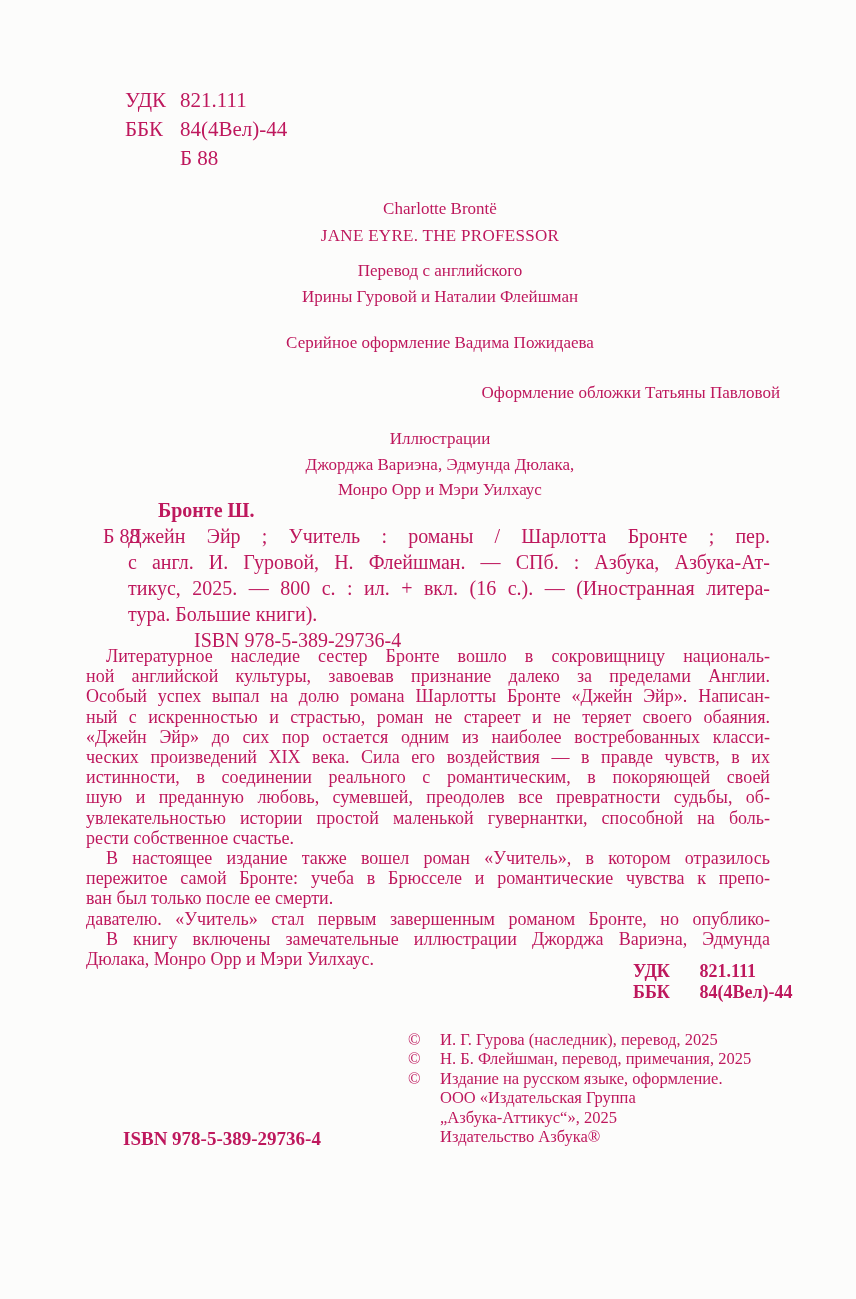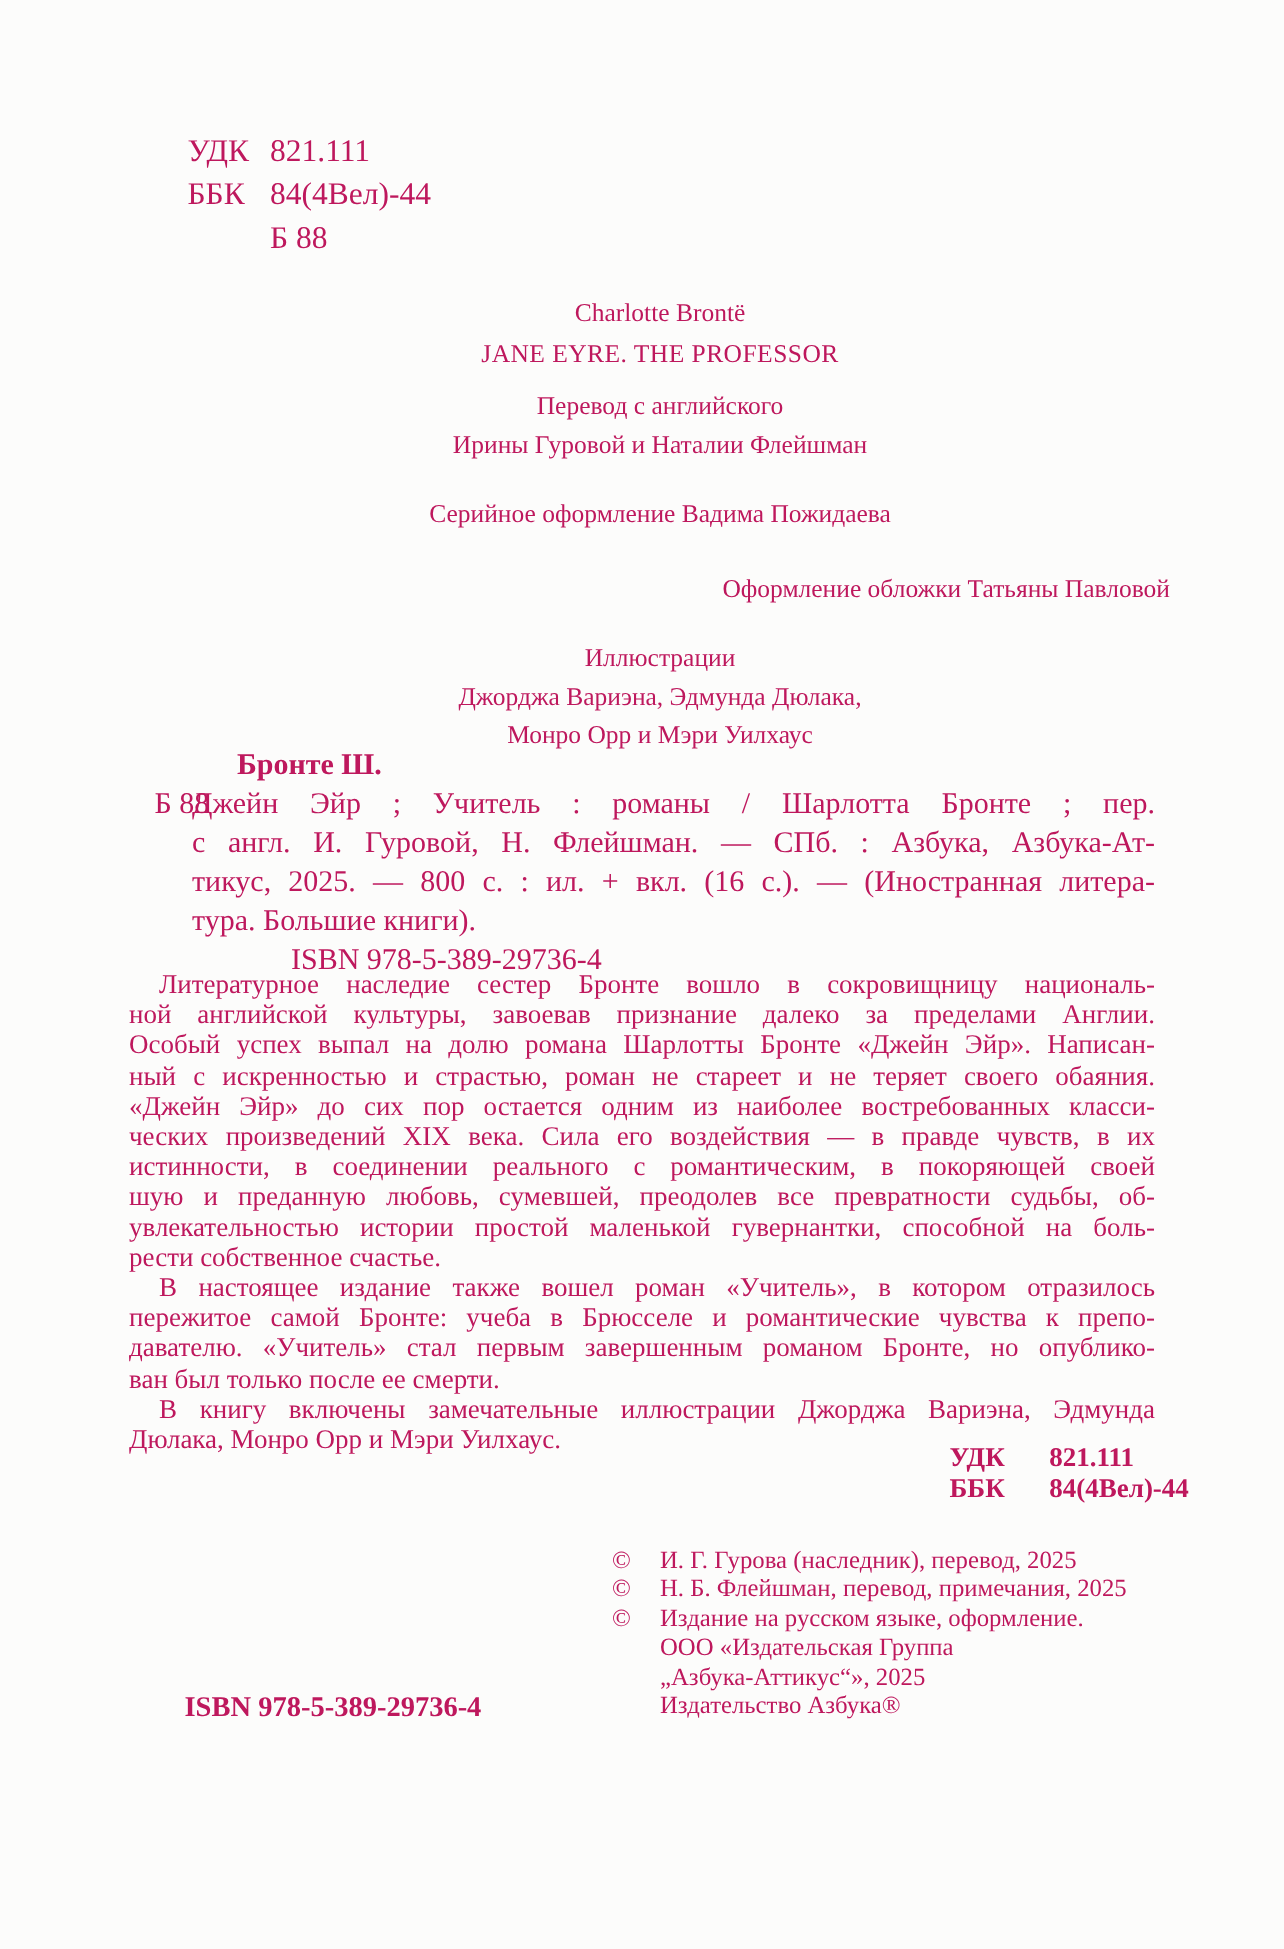--- a/index.html
+++ b/index.html
@@ -93,22 +93,22 @@
     <div class="al j">Особый успех выпал на долю романа Шарлотты Бронте «Джейн Эйр». Написан-</div>
     <div class="al j">ный с искренностью и страстью, роман не стареет и не теряет своего обаяния.</div>
     <div class="al j">«Джейн Эйр» до сих пор остается одним из наиболее востребованных класси-</div>
     <div class="al j">ческих произведений XIX века. Сила его воздействия — в правде чувств, в их</div>
     <div class="al j">истинности, в соединении реального с романтическим, в покоряющей своей</div>
     <div class="al j">шую и преданную любовь, сумевшей, преодолев все превратности судьбы, об-</div>
     <div class="al j">увлекательностью истории простой маленькой гувернантки, способной на боль-</div>
     <div class="al">рести собственное счастье.</div>
     <div class="al ind j">В настоящее издание также вошел роман «Учитель», в котором отразилось</div>
     <div class="al j">пережитое самой Бронте: учеба в Брюсселе и романтические чувства к препо-</div>
+    <div class="al">ван был только после ее смерти.</div>
     <div class="al j">давателю. «Учитель» стал первым завершенным романом Бронте, но опублико-</div>
-    <div class="al">ван был только после ее смерти.</div>
     <div class="al ind j">В книгу включены замечательные иллюстрации Джорджа Вариэна, Эдмунда</div>
     <div class="al">Дюлака, Монро Орр и Мэри Уилхаус.</div>
   </div>
 
   <div class="bottom-codes">
     <div>
       <span class="bc-label">УДК</span>
       <span>821.111</span>
     </div>
     <div>

